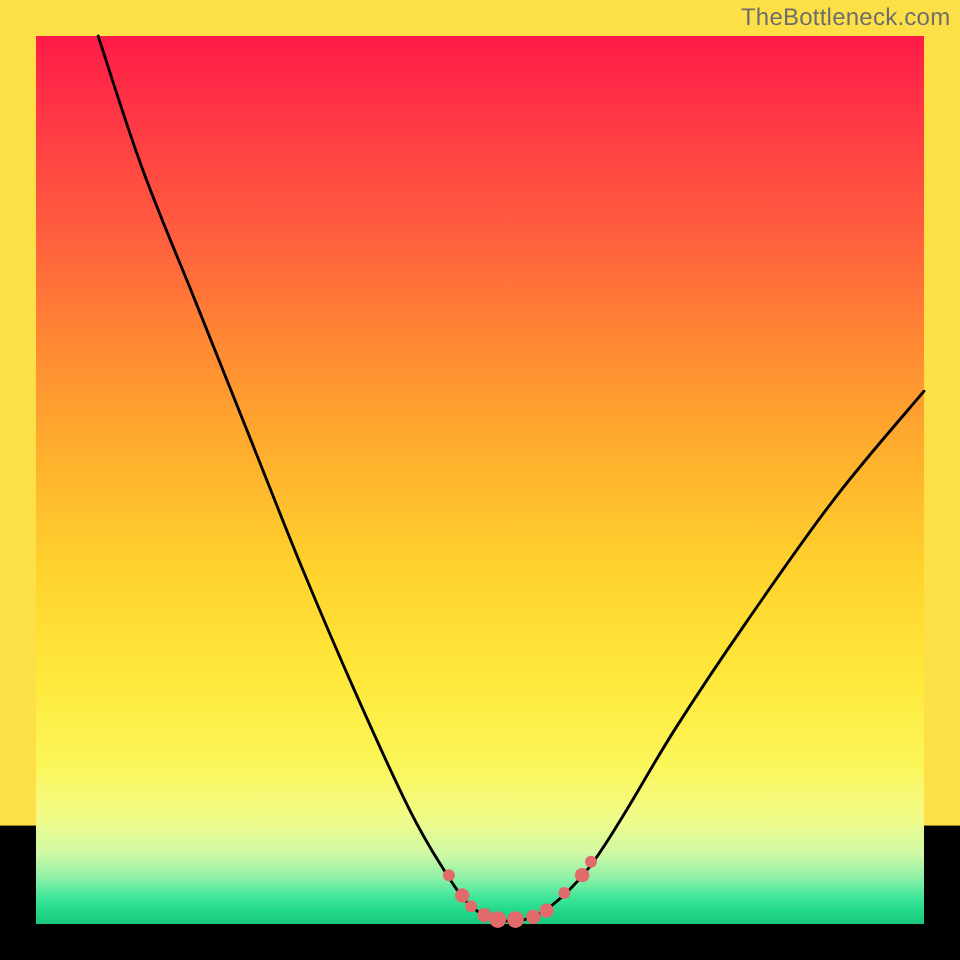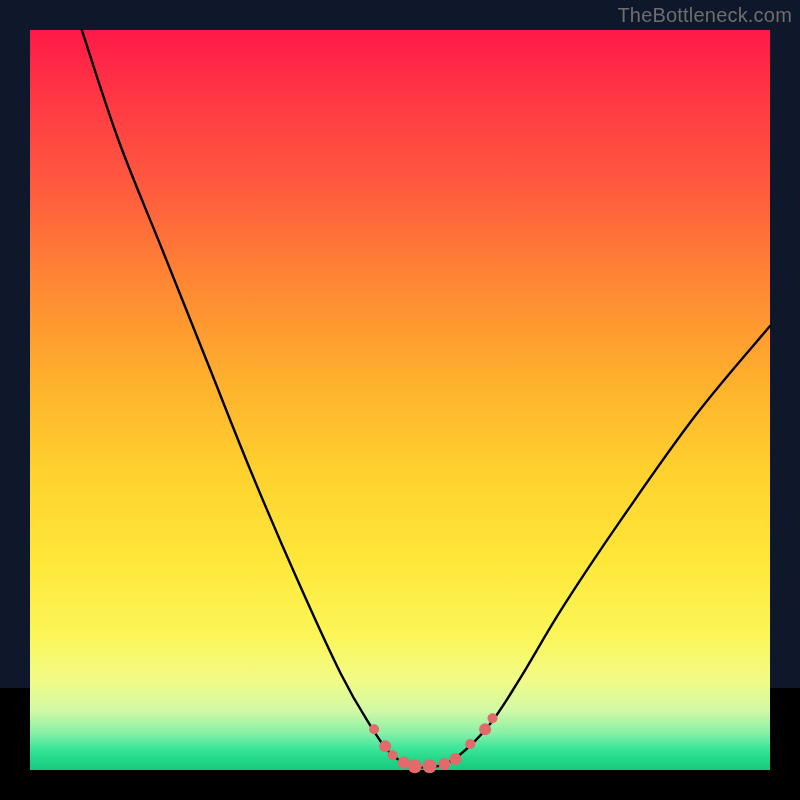--- a/index.html
+++ b/index.html
@@ -8,21 +8,21 @@
     width: 800px;
     height: 800px;
     background: #000;
     overflow: hidden;
     font-family: Arial, Helvetica, sans-serif;
   }
   .frame {
     position: absolute;
     left: 0; top: 0;
     width: 800px; height: 688px;
-    background: #0f172a;
+    background: #fde047;
   }
   .plot {
     position: absolute;
     left: 30px;
     top: 30px;
     width: 740px;
     height: 740px;
     background: linear-gradient(to bottom,
       #ff1a48 0%,
       #ff3a44 10%,

